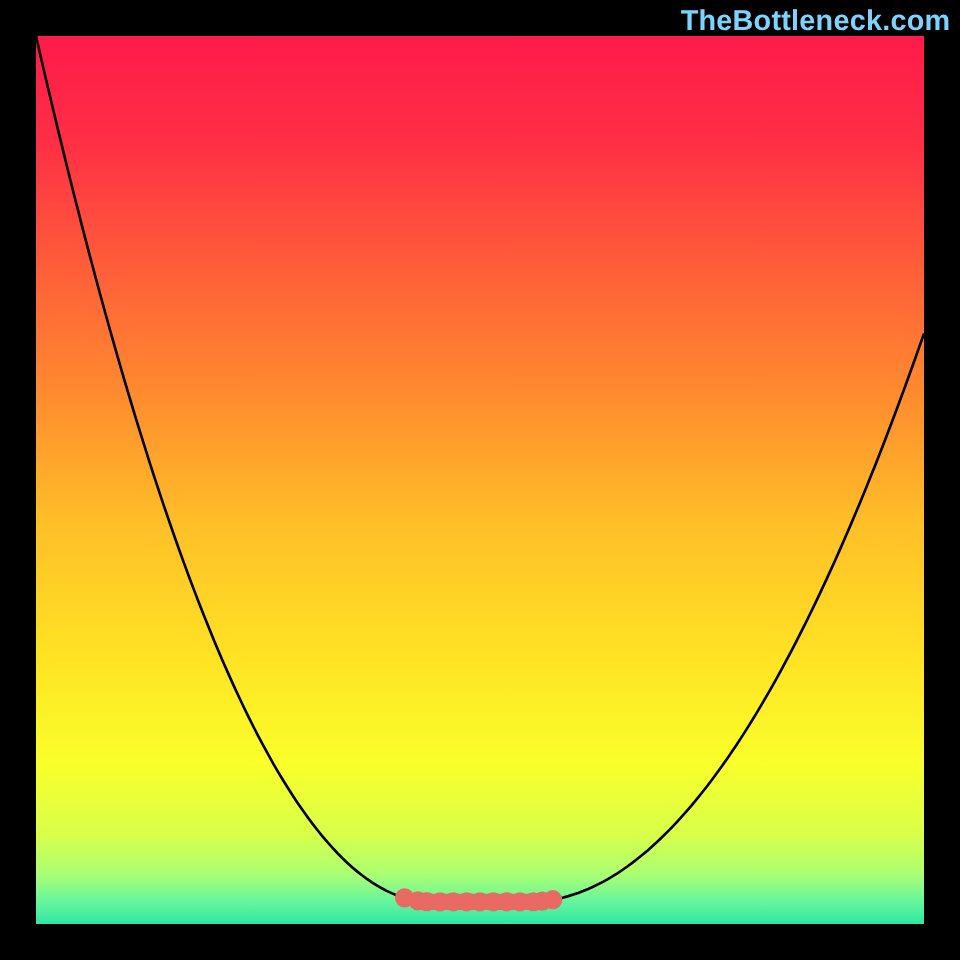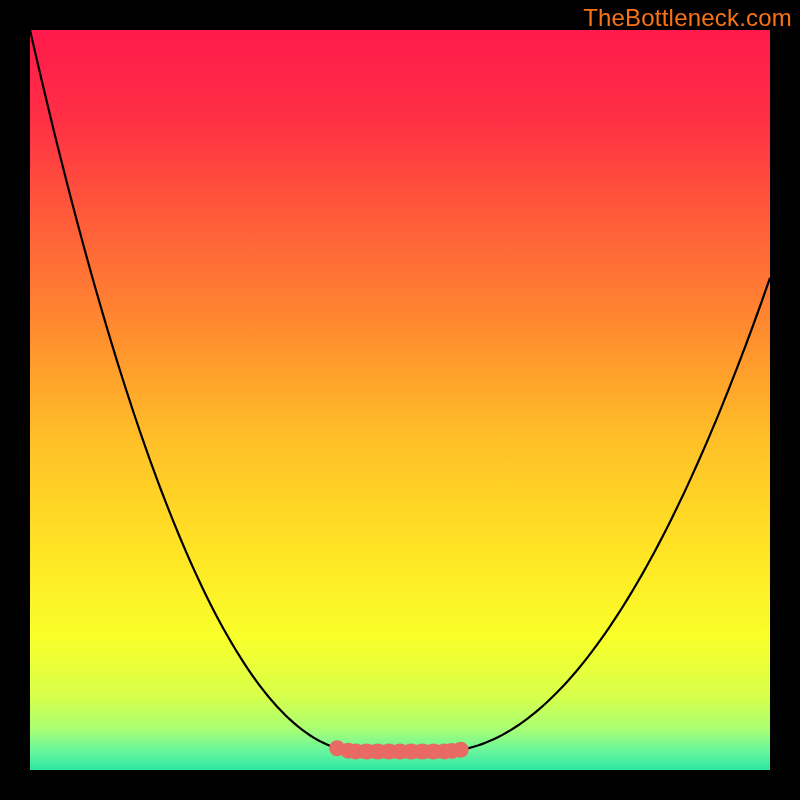--- a/index.html
+++ b/index.html
@@ -24,22 +24,22 @@
     left: 30px;
     width: 740px;
     height: 740px;
     
   }
   .watermark {
     position: absolute;
     top: 4px;
     right: 8px;
     font-size: 24px;
-    font-weight: 400;
-    color: #f97316;
+    font-weight: 700;
+    color: #7dd3fc;
     letter-spacing: 0.2px;
   }
   svg.curve {
     position: absolute;
     top: 0;
     left: 0;
     width: 740px;
     height: 740px;
     overflow: visible;
   }

